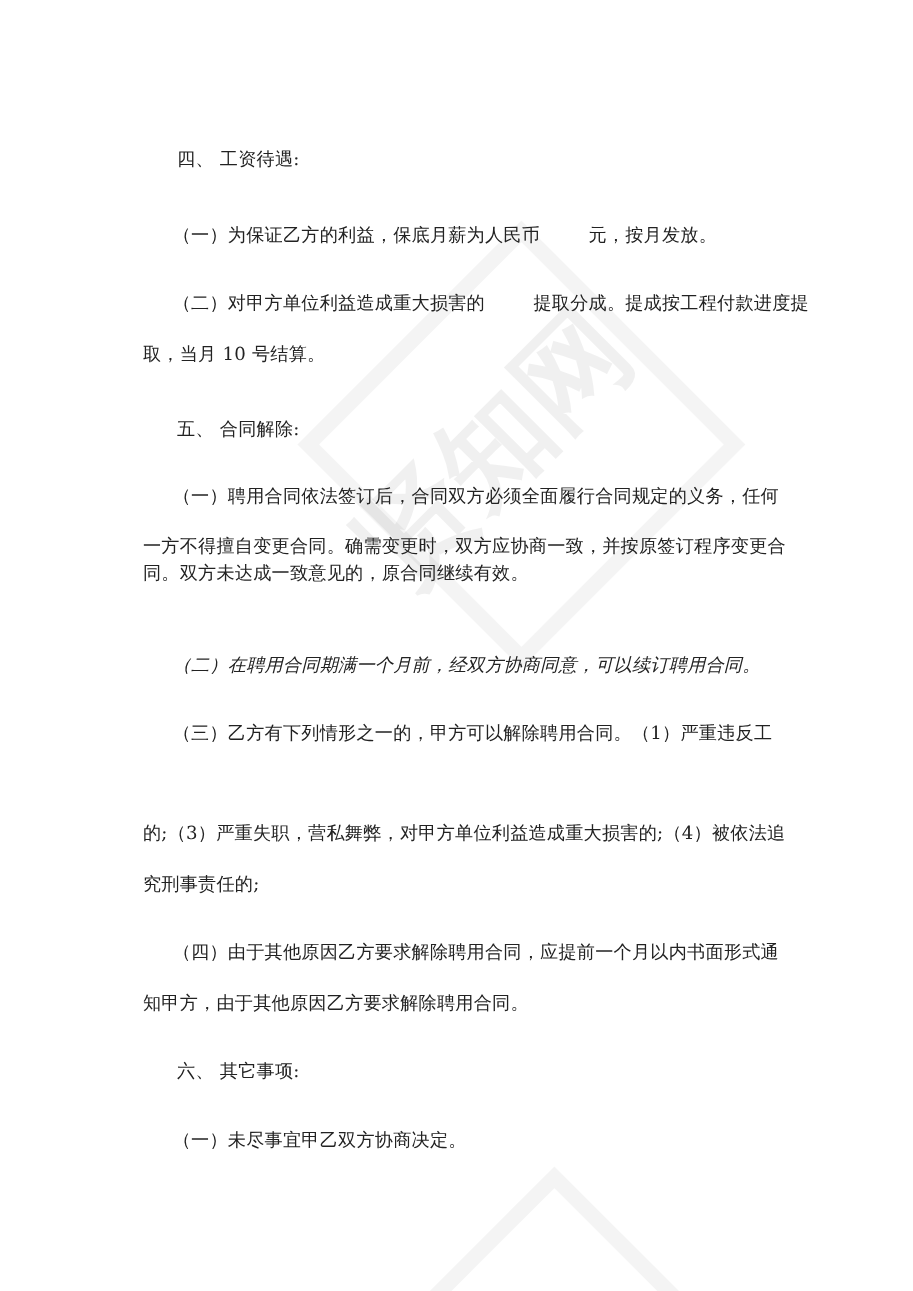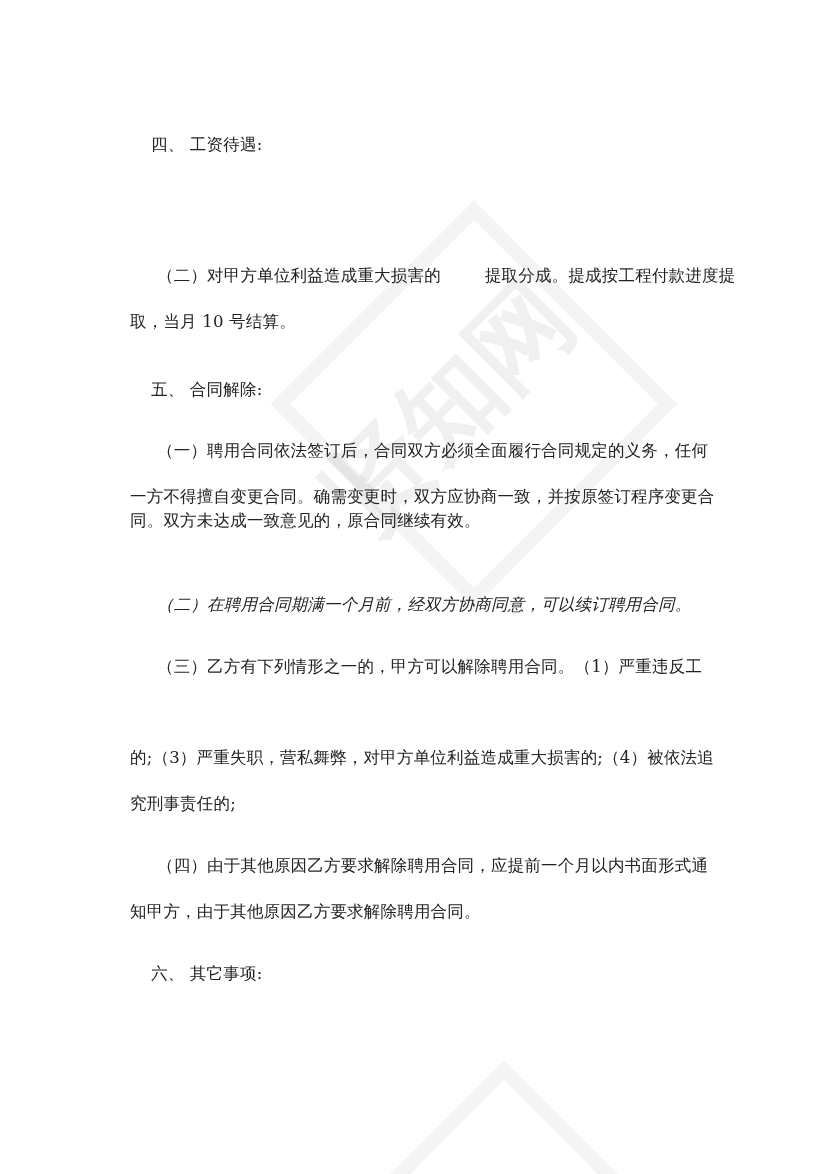--- a/index.html
+++ b/index.html
@@ -37,36 +37,39 @@
       transform: rotate(45deg);
       pointer-events: none;
     }
     .line {
       position: absolute;
       font-size: 16.5px;
       line-height: 22px;
       white-space: nowrap;
       letter-spacing: 0.2px;
     }
-    .heading { left: 151px; text-align: center; }
+    .heading { left: 161px; text-align: center; }
     .indent { left: 157px; }
     .cont { left: 130px; }
     .gap { display: inline-block; width: 44px; }
   </style>
 </head>
 <body>
 
 <div class="page">
 
   <div class="wm-frame" style="left:330px; top:260px; width:260px; height:260px;"></div>
   <div class="watermark" style="left:300px; top:340px; font-size:100px;">贤知网</div>
   <div class="wm-frame" style="left:360px; top:1120px; width:260px; height:260px;"></div>
 
   <div class="line heading" style="top:134px;">四、 工资待遇:</div>
 
+  <div class="line indent" style="top:203px;">
+    <span>（一）为保证乙方的利益，保底月薪为人民币</span><span class="gap"></span><span>元，按月发放。</span>
+  </div>
 
   <div class="line indent" style="top:265px;">
     <span>（二）对甲方单位利益造成重大损害的</span><span class="gap"></span><span>提取分成。提成按工程付款进度提</span>
   </div>
   <div class="line cont" style="top:311px;">取，当月 10 号结算。</div>
 
   <div class="line heading" style="top:379px;">五、 合同解除:</div>
 
   <div class="line indent" style="top:440px;text-align:right;">（一）聘用合同依法签订后，合同双方必须全面履行合同规定的义务，任何</div>
   <div class="line cont" style="top:486px;">一方不得擅自变更合同。确需变更时，双方应协商一致，并按原签订程序变更合</div>
@@ -76,14 +79,15 @@
 
   <div class="line indent" style="top:656px;">（三）乙方有下列情形之一的，甲方可以解除聘用合同。（1）严重违反工</div>
   <div class="line cont" style="top:747px;">的;（3）严重失职，营私舞弊，对甲方单位利益造成重大损害的;（4）被依法追</div>
   <div class="line cont" style="top:793px;">究刑事责任的;</div>
 
   <div class="line indent" style="top:855px;">（四）由于其他原因乙方要求解除聘用合同，应提前一个月以内书面形式通</div>
   <div class="line cont" style="top:901px;">知甲方，由于其他原因乙方要求解除聘用合同。</div>
 
   <div class="line heading" style="top:963px;">六、 其它事项:</div>
 
+  <div class="line indent" style="top:1026px;">（一）未尽事宜甲乙双方协商决定。</div>
 
 </div>
 
 </body></html>

